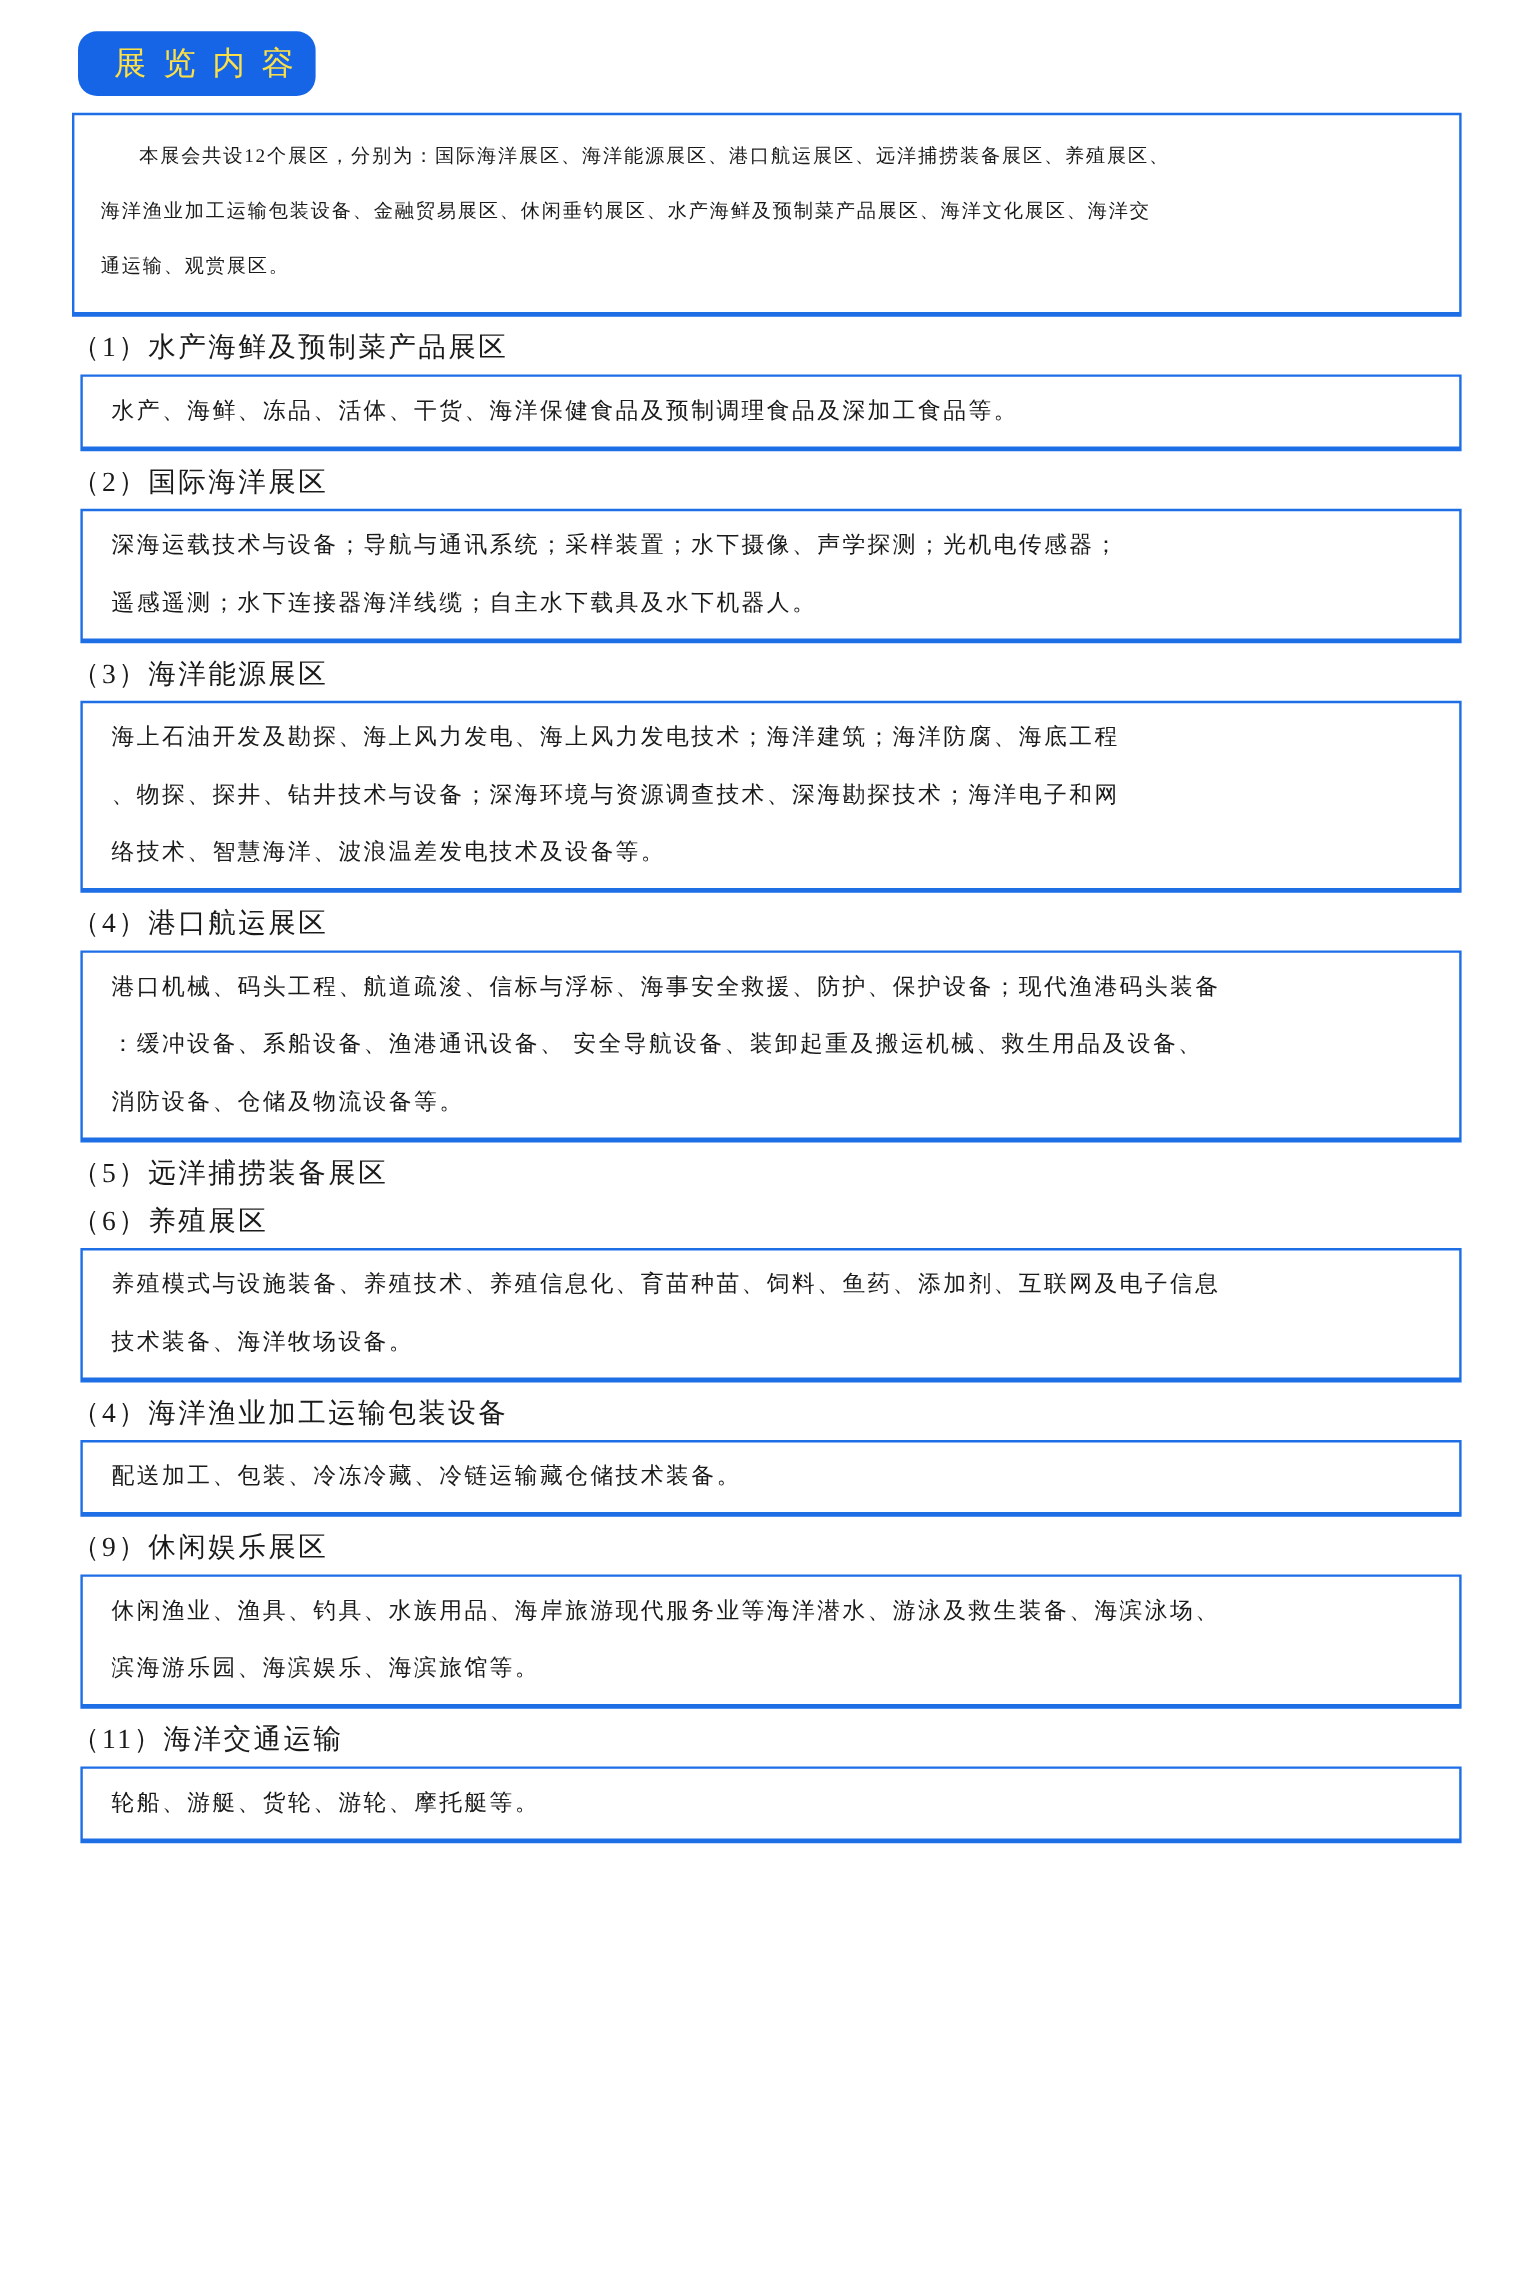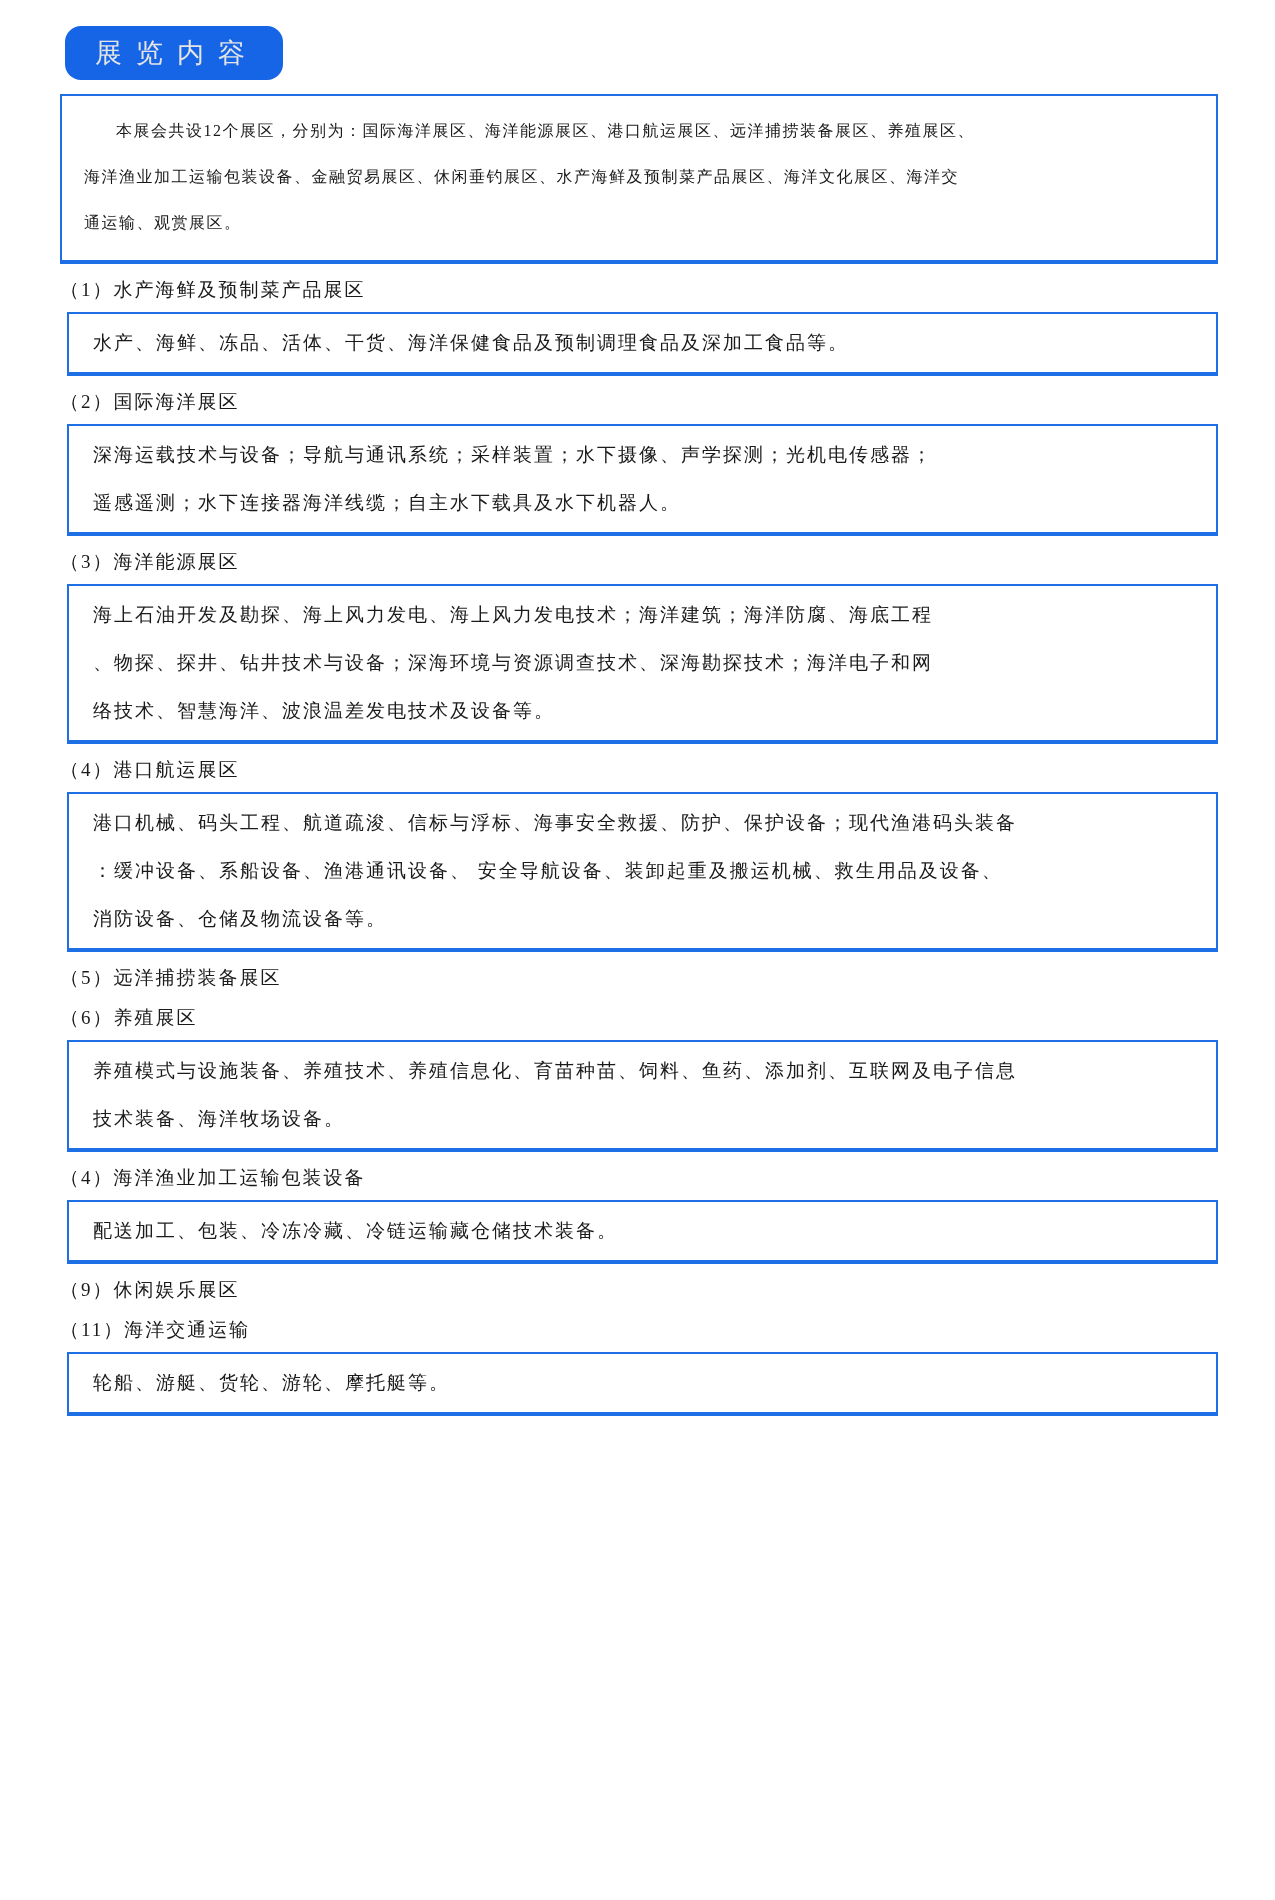--- a/index.html
+++ b/index.html
@@ -10,43 +10,43 @@
     overflow: hidden;
     font-family: "Liberation Serif", "DejaVu Serif", serif;
     color: #1a1a1a;
   }
   .page {
     padding: 26px 57px 10px 60px;
   }
   .badge {
     display: inline-block;
     background: #1565e6;
-    color: #e5e5e5;
+    color: #fde047;
     font-size: 27px;
     letter-spacing: 14px;
-    padding: 9px 24px 9px 30px;
+    padding: 9px 4px 9px 30px;
     border-radius: 16px;
     margin-left: 5px;
     margin-bottom: 14px;
   }
   .intro-box {
     border: 2px solid #1e6ee6;
     border-bottom-width: 4px;
     padding: 12px 20px 14px 22px;
   }
   .intro-text {
     font-size: 16px;
     letter-spacing: 1.5px;
     line-height: 46px;
     text-indent: 2em;
     white-space: pre-line;
   }
   .zone { margin-top: 12px; }
   .zone-title {
-    font-size: 19px;
+    font-size: 23px;
     font-weight: normal;
     line-height: 28px;
     letter-spacing: 2px;
     margin: 0 0 8px 0;
     font-family: Liberation Serif, serif;
   }
   .zone-box {
     margin-left: 7px;
     border: 2px solid #1e6ee6;
     border-bottom-width: 4px;
@@ -120,20 +120,24 @@
   <section class="zone">
     <h2 class="zone-title">（4）海洋渔业加工运输包装设备</h2>
     <div class="zone-box">
       <p class="zone-body">配送加工、包装、冷冻冷藏、冷链运输藏仓储技术装备。</p>
     </div>
   </section>
 
 
   <section class="zone">
     <h2 class="zone-title">（9）休闲娱乐展区</h2>
+    <div class="zone-box">
+      <p class="zone-body">休闲渔业、渔具、钓具、水族用品、海岸旅游现代服务业等海洋潜水、游泳及救生装备、海滨泳场、
+滨海游乐园、海滨娱乐、海滨旅馆等。</p>
+    </div>
   </section>
 
   <section class="zone">
   </section>
 
   <section class="zone">
     <h2 class="zone-title">（11）海洋交通运输</h2>
     <div class="zone-box">
       <p class="zone-body">轮船、游艇、货轮、游轮、摩托艇等。</p>
     </div>

